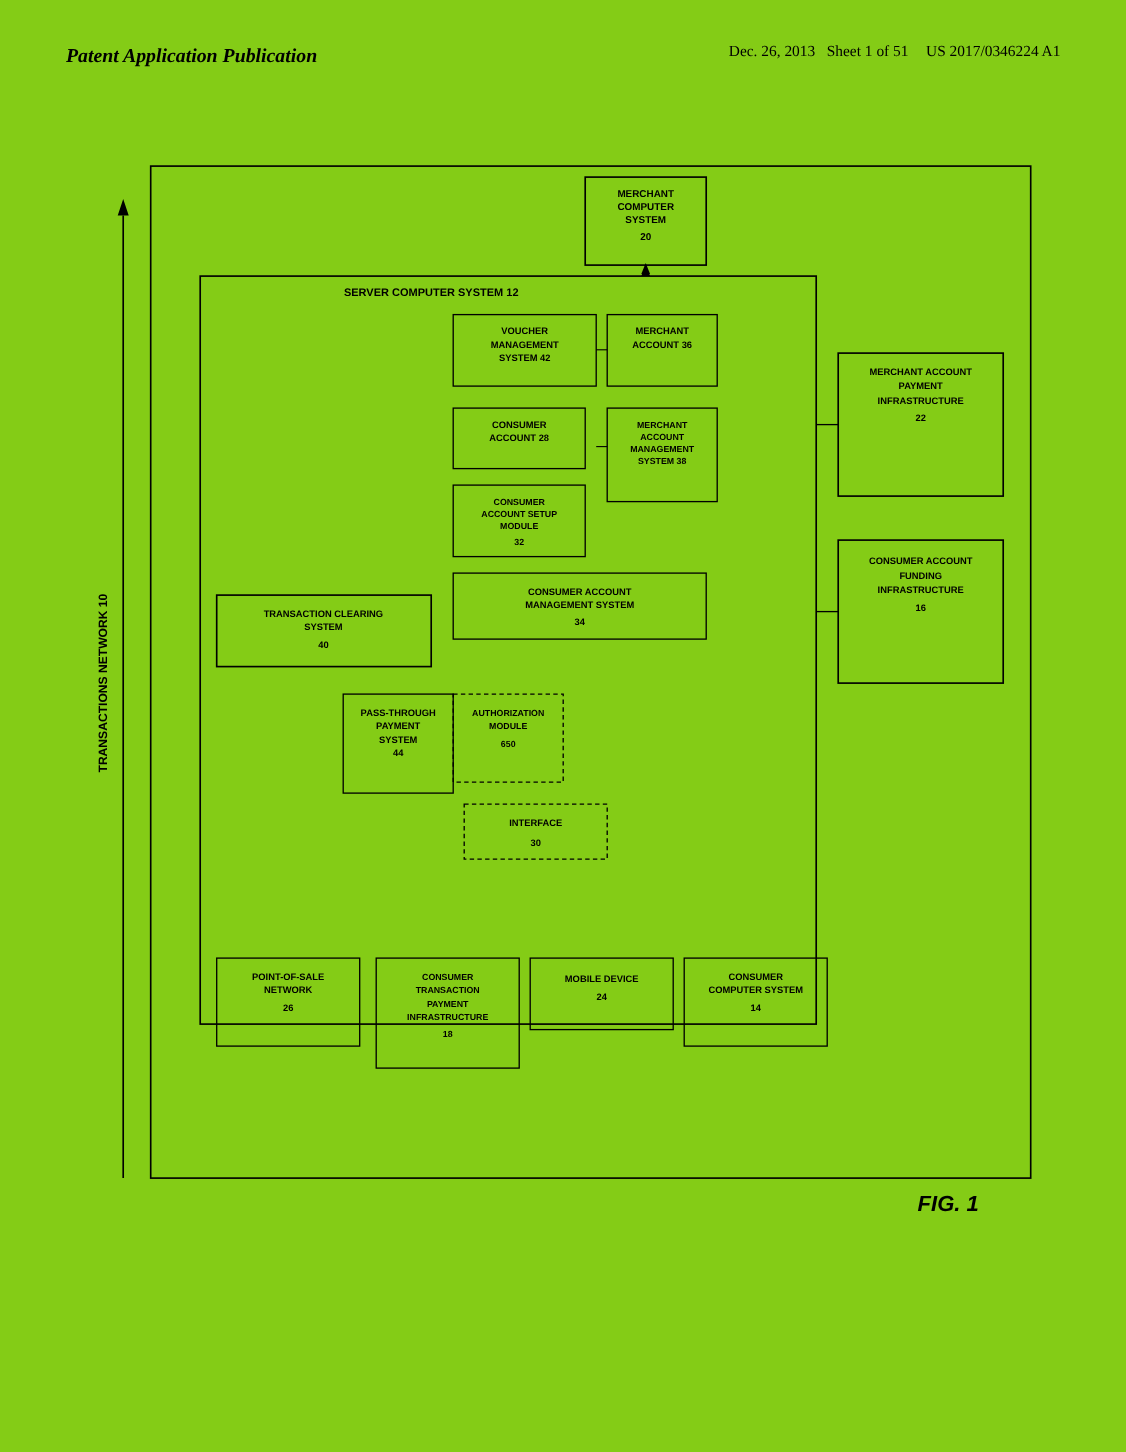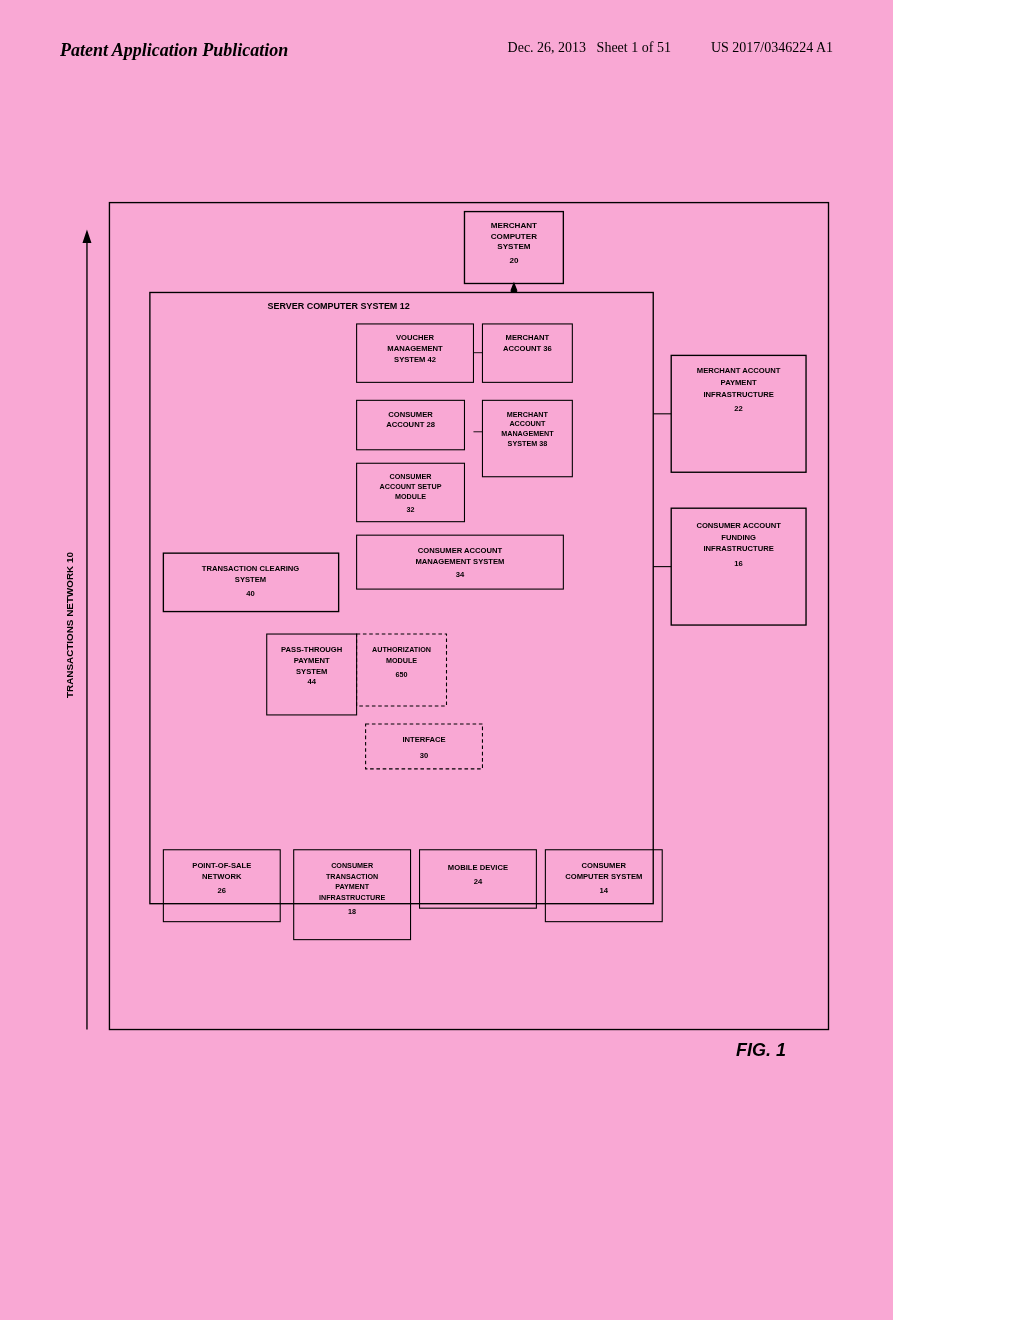--- a/index.html
+++ b/index.html
@@ -6,44 +6,44 @@
     body {
       background: #fff;
       font-family: 'Times New Roman', Times, serif;
       width: 1024px;
       min-height: 1320px;
       position: relative;
       overflow-x: hidden;
     }
 
     .page {
-      width: 893px;
+      width: 1024px;
       min-height: 1320px;
-      background: #f9a8d4;
+      background: #84cc16;
       padding: 40px 60px;
       position: relative;
     }
 
     .header {
       display: flex;
       justify-content: space-between;
       align-items: flex-start;
       margin-bottom: 20px;
       border-bottom: none;
     }
 
     .header-left {
       font-size: 18px;
       font-weight: bold;
       font-style: italic;
     }
 
     .header-right-group {
       display: flex;
-      gap: 40px;
+      gap: 16px;
       align-items: flex-start;
     }
 
     .header-date {
       font-size: 14px;
     }
 
     .header-patent {
       font-size: 14px;
     }

